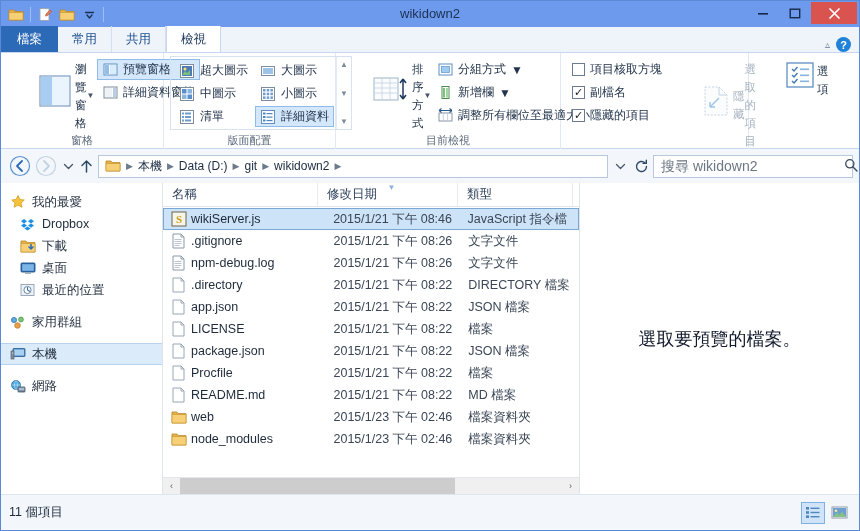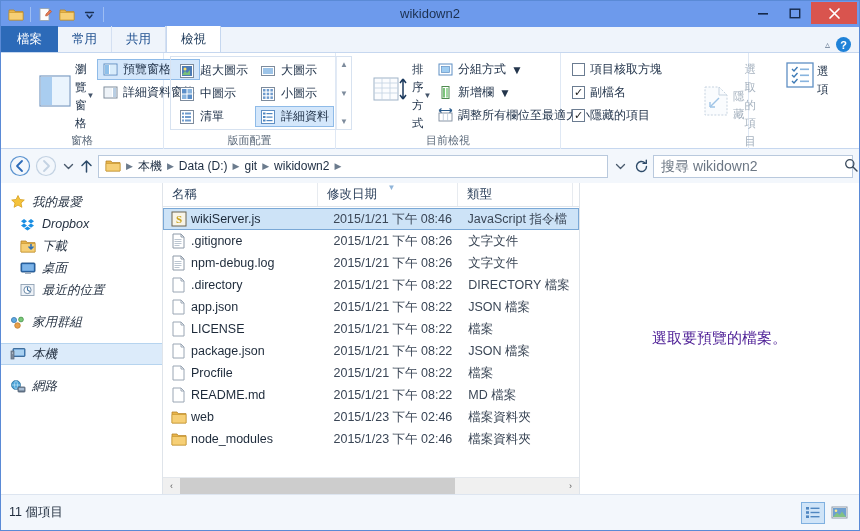--- a/index.html
+++ b/index.html
@@ -143,21 +143,21 @@
   #content {
     position: absolute; left: 0; top: 182px; width: 858px; height: 311px;
     display: flex; background: #ffffff;
   }
   #sidebar {
     width: 162px; background: #ffffff; border-right: 1px solid #dfe4ea;
     padding-top: 8px; overflow: hidden;
   }
   .nav-item {
     display: flex; align-items: center; gap: 6px; height: 22px; padding-left: 18px;
-    font-size: 12.5px; color: #1f2c3d; white-space: nowrap; font-style: italic;
+    font-size: 12.5px; color: #1f2c3d; white-space: nowrap;
   }
   .nav-item.root { padding-left: 8px; font-weight: normal; }
   .nav-item.selected { background: #dcebfa; border-top: 1px solid #b6d4ef; border-bottom: 1px solid #b6d4ef; }
   .nav-gap { height: 10px; }
   .nav-ico { width: 17px; height: 17px; display: flex; align-items: center; justify-content: center; flex: none; }
 
   #filepane { flex: 1; display: flex; flex-direction: column; min-width: 0; }
   #colhead {
     height: 24px; display: flex; align-items: stretch;
     border-bottom: 1px solid #e0e5eb; background: #ffffff; position: relative;
@@ -188,21 +188,21 @@
     width: 17px; height: 17px; display: flex; align-items: center; justify-content: center;
     font-size: 9px; color: #5a5a5a; background: #f0f0f0;
   }
   .hs-track { flex: 1; height: 17px; background: #f0f0f0; position: relative; }
   .hs-thumb { position: absolute; left: 0; top: 0; height: 17px; width: 72%; background: #cdcdcd; }
 
   #preview {
     width: 280px; border-left: 1px solid #dfe4ea; background: #ffffff;
     display: flex; align-items: center; justify-content: center;
   }
-  #preview-text { font-size: 15px; color: #4c1d95; }
+  #preview-text { font-size: 18px; color: #0f172a; }
 
   
   #statusbar {
     position: absolute; left: 0; top: 493px; width: 858px; height: 36px;
     background: #f3f7fc; border-top: 1px solid #dde5f0;
     display: flex; align-items: center; padding: 0 8px;
   }
   #status-text { font-size: 12.5px; color: #1f2c3d; }
   #viewmodes { margin-left: auto; display: flex; align-items: center; gap: 2px; }
   .vmbtn {

